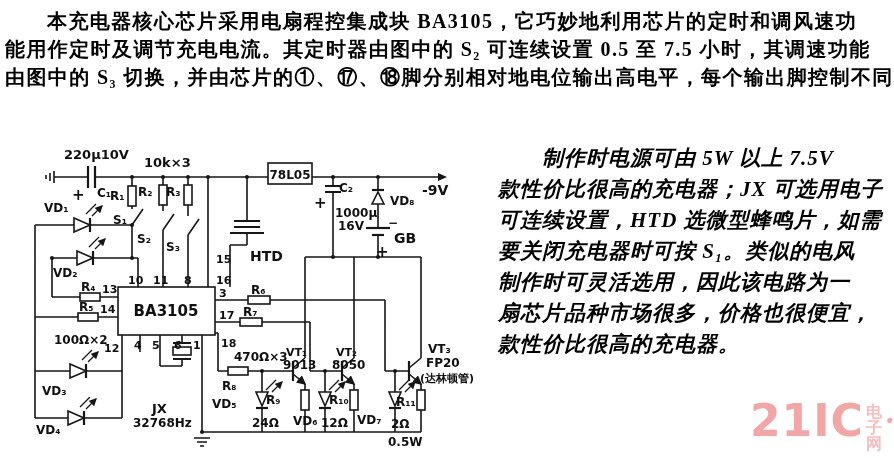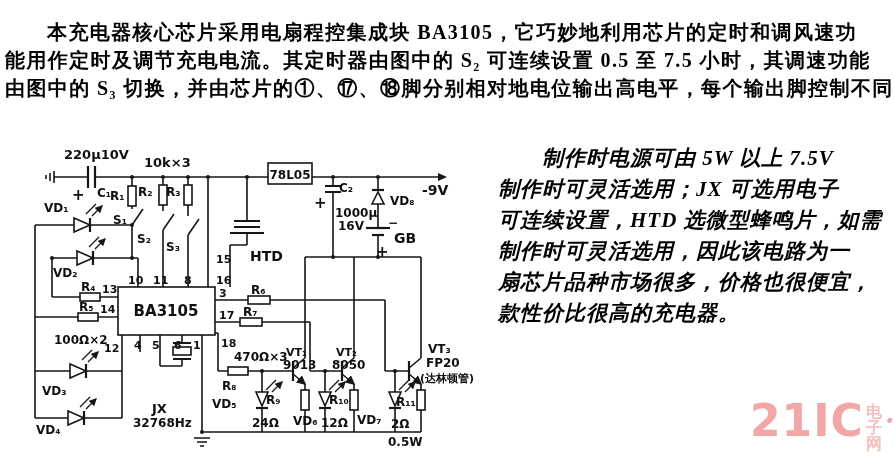--- a/index.html
+++ b/index.html
@@ -1,19 +1,19 @@
 <!DOCTYPE html>
 <html><head>
 <meta charset="utf-8">
 <style>
   html,body{margin:0;padding:0;}
   .canvas{position:relative;width:894px;height:458px;background:#ffffff;overflow:hidden;
           font-family:"Liberation Serif","DejaVu Serif",serif;color:#000;}
   
-  .para1{position:absolute;left:5px;top:18px;width:886px;font-size:20px;font-weight:700;
+  .para1{position:absolute;left:5px;top:7px;width:886px;font-size:20px;font-weight:700;
          line-height:28px;letter-spacing:1.4px;}
   .para1 .line{white-space:nowrap;}
   .para1 .indent{text-indent:42px;}
   .para1 .last{margin-top:11px;}
   .para1 .tail{margin-left:56px;}
   .para2{position:absolute;left:498px;top:143px;width:396px;font-size:21px;font-weight:700;
          line-height:31px;letter-spacing:1px;font-style:italic;}
   .para2 .line{white-space:nowrap;}
   .para2 .indent{text-indent:44px;}
   
@@ -39,22 +39,23 @@
 <div class="canvas">
 
   <div class="para1">
     <div class="line indent">本充电器核心芯片采用电扇程控集成块 BA3105，它巧妙地利用芯片的定时和调风速功</div>
     <div class="line">能用作定时及调节充电电流。其定时器由图中的 S₂ 可连续设置 0.5 至 7.5 小时，其调速功能</div>
     <div class="line">由图中的 S₃ 切换，并由芯片的①、⑰、⑱脚分别相对地电位输出高电平，每个输出脚控制不同</div>
   </div>
 
   <div class="para2">
     <div class="line indent">制作时电源可由 5W 以上 7.5V</div>
-    <div class="line">制作时可灵活选用；JX 可选用电子</div>
+    <div class="line">款性价比很高的充电器；JX 可选用电子</div>
     <div class="line">可连续设置，HTD 选微型蜂鸣片，如需</div>
+    <div class="line">要关闭充电器时可按 S₁。类似的电风</div>
     <div class="line">制作时可灵活选用，因此该电路为一</div>
     <div class="line">扇芯片品种市场很多，价格也很便宜，</div>
     <div class="line">款性价比很高的充电器。</div>
   </div>
 
   <svg class="schematic" width="510" height="318" viewBox="0 140 510 318">
     <defs>
       <marker id="ah" markerWidth="7" markerHeight="7" refX="5" refY="3" orient="auto">
         <path d="M0,0 L6,3 L0,6 z" fill="#161616"></path>
       </marker>

